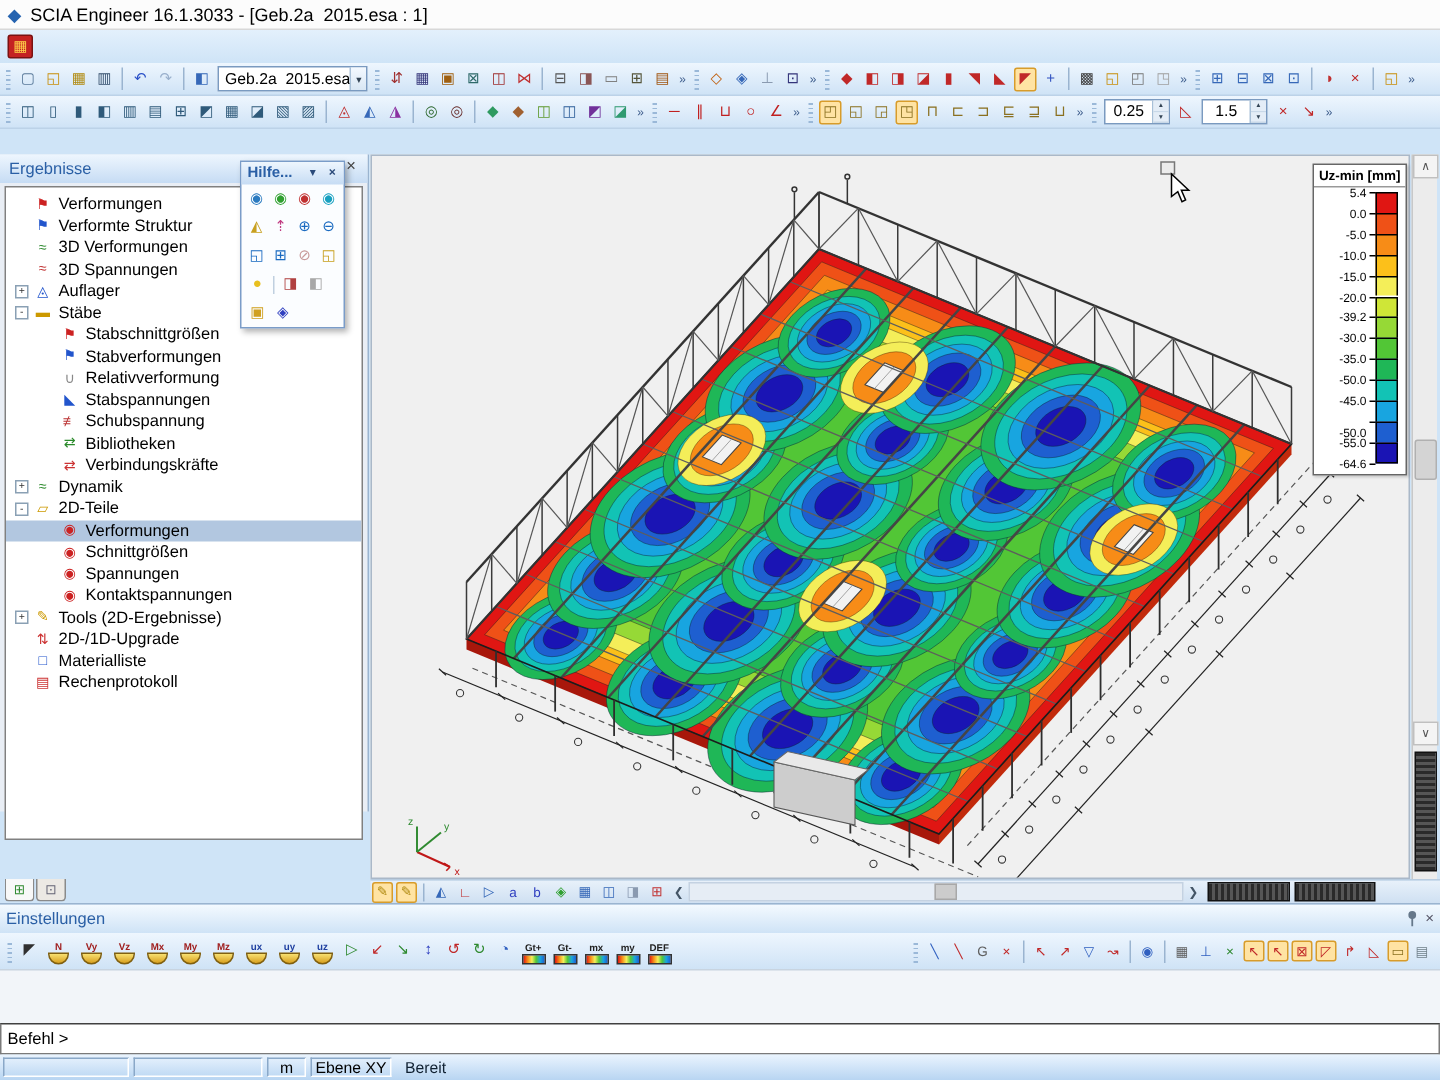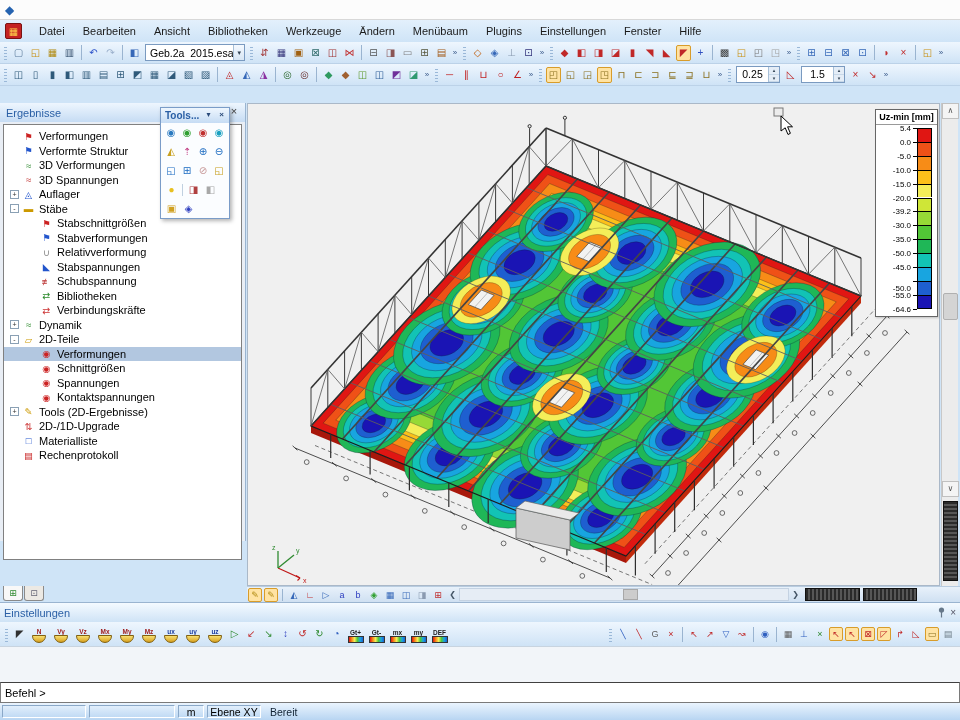--- a/index.html
+++ b/index.html
@@ -122,37 +122,25 @@
   .scell{height:13px;margin-right:3px;border:1px solid;border-color:#8aa8c8 #fff #fff #8aa8c8;
     display:flex;align-items:center;justify-content:center;font-size:10.5px;background:transparent;}
   .w1{width:84px;}.w2{width:86px;}.w3{width:26px;}.w4{width:54px;}
   .sstate{margin-left:6px;font-size:10.5px;color:#123;}
 </style>
 </head>
 <body>
 
 <div id="titlebar">
   <span class="app-ico">◆</span>
+  <span>SCIA Engineer 16.1.3033 - [Geb.2a  2015.esa : 1]</span>
 </div>
 
 <div id="menubar">
   <div class="mlogo">▦</div>
-  <div id="menu-items" style="display:flex;">
-      <span class="menu-item">Datei</span>
-      <span class="menu-item">Bearbeiten</span>
-      <span class="menu-item">Ansicht</span>
-      <span class="menu-item">Bibliotheken</span>
-      <span class="menu-item">Werkzeuge</span>
-      <span class="menu-item">Ändern</span>
-      <span class="menu-item">Menübaum</span>
-      <span class="menu-item">Plugins</span>
-      <span class="menu-item">Einstellungen</span>
-      <span class="menu-item">Fenster</span>
-      <span class="menu-item">Hilfe</span>
-    </div>
 </div>
 
 <div id="tb1" class="tbrow">
     <div class="tgrip"></div>
     <div class="ticon" style="color: rgb(90, 122, 154);">▢</div>
     <div class="ticon" style="color: rgb(200, 144, 16);">◱</div>
     <div class="ticon" style="color: rgb(176, 138, 16);">▦</div>
     <div class="ticon" style="color: rgb(53, 80, 110);">▥</div>
     <div class="tsep"></div>
     <div class="ticon" style="color: rgb(42, 80, 200);">↶</div>
@@ -805,21 +793,21 @@
           <div class="ltick" style="top: 169.8px;"></div>
           <div class="llab" style="top: 165.8px;">-55.0</div>
           <div class="ltick" style="top: 183.7px;"></div>
           <div class="llab" style="top: 179.7px;">-64.6</div>
         </div>
     </div>
   </div>
 
   <div id="palette">
     <div class="phead">
-      <span>Tools...</span>
+      <span>Hilfe...</span>
       <div class="pbtns">
         <div>▾</div>
         <div>×</div>
       </div>
     </div>
     <div id="palette-body">
         <div class="prow">
           <div class="picon" style="color: rgb(42, 122, 192);">◉</div>
           <div class="picon" style="color: rgb(48, 160, 48);">◉</div>
           <div class="picon" style="color: rgb(192, 48, 48);">◉</div>

